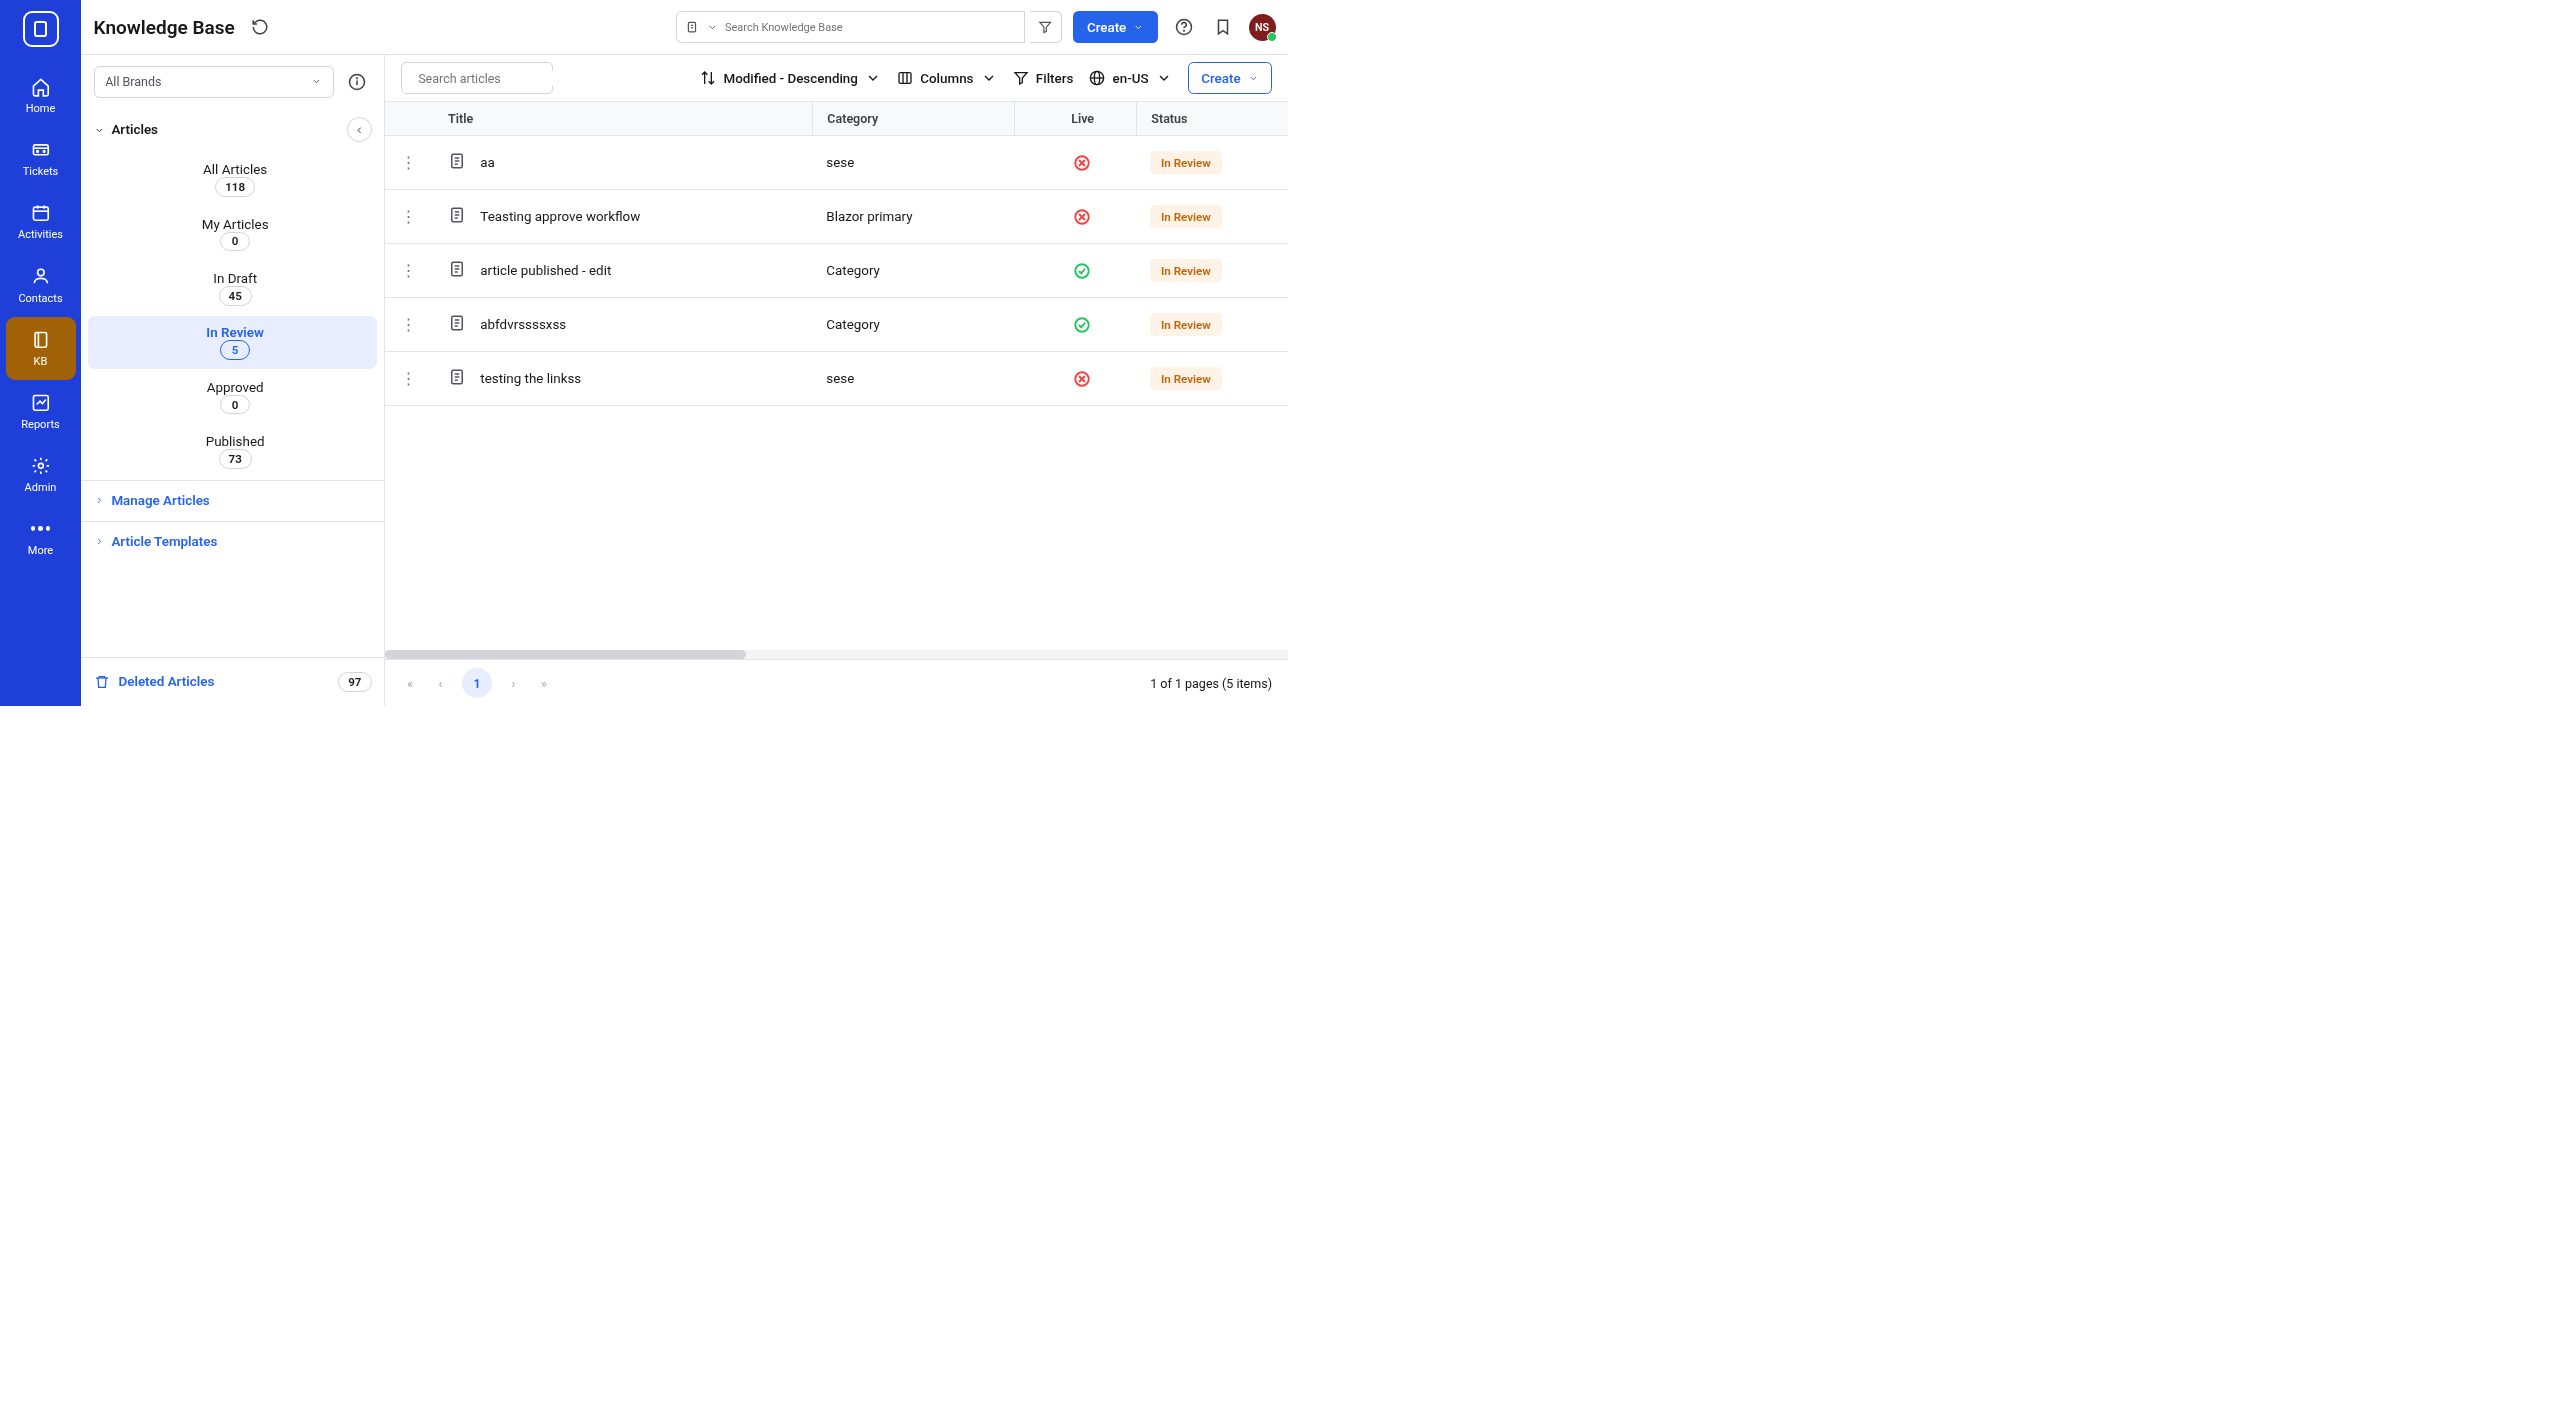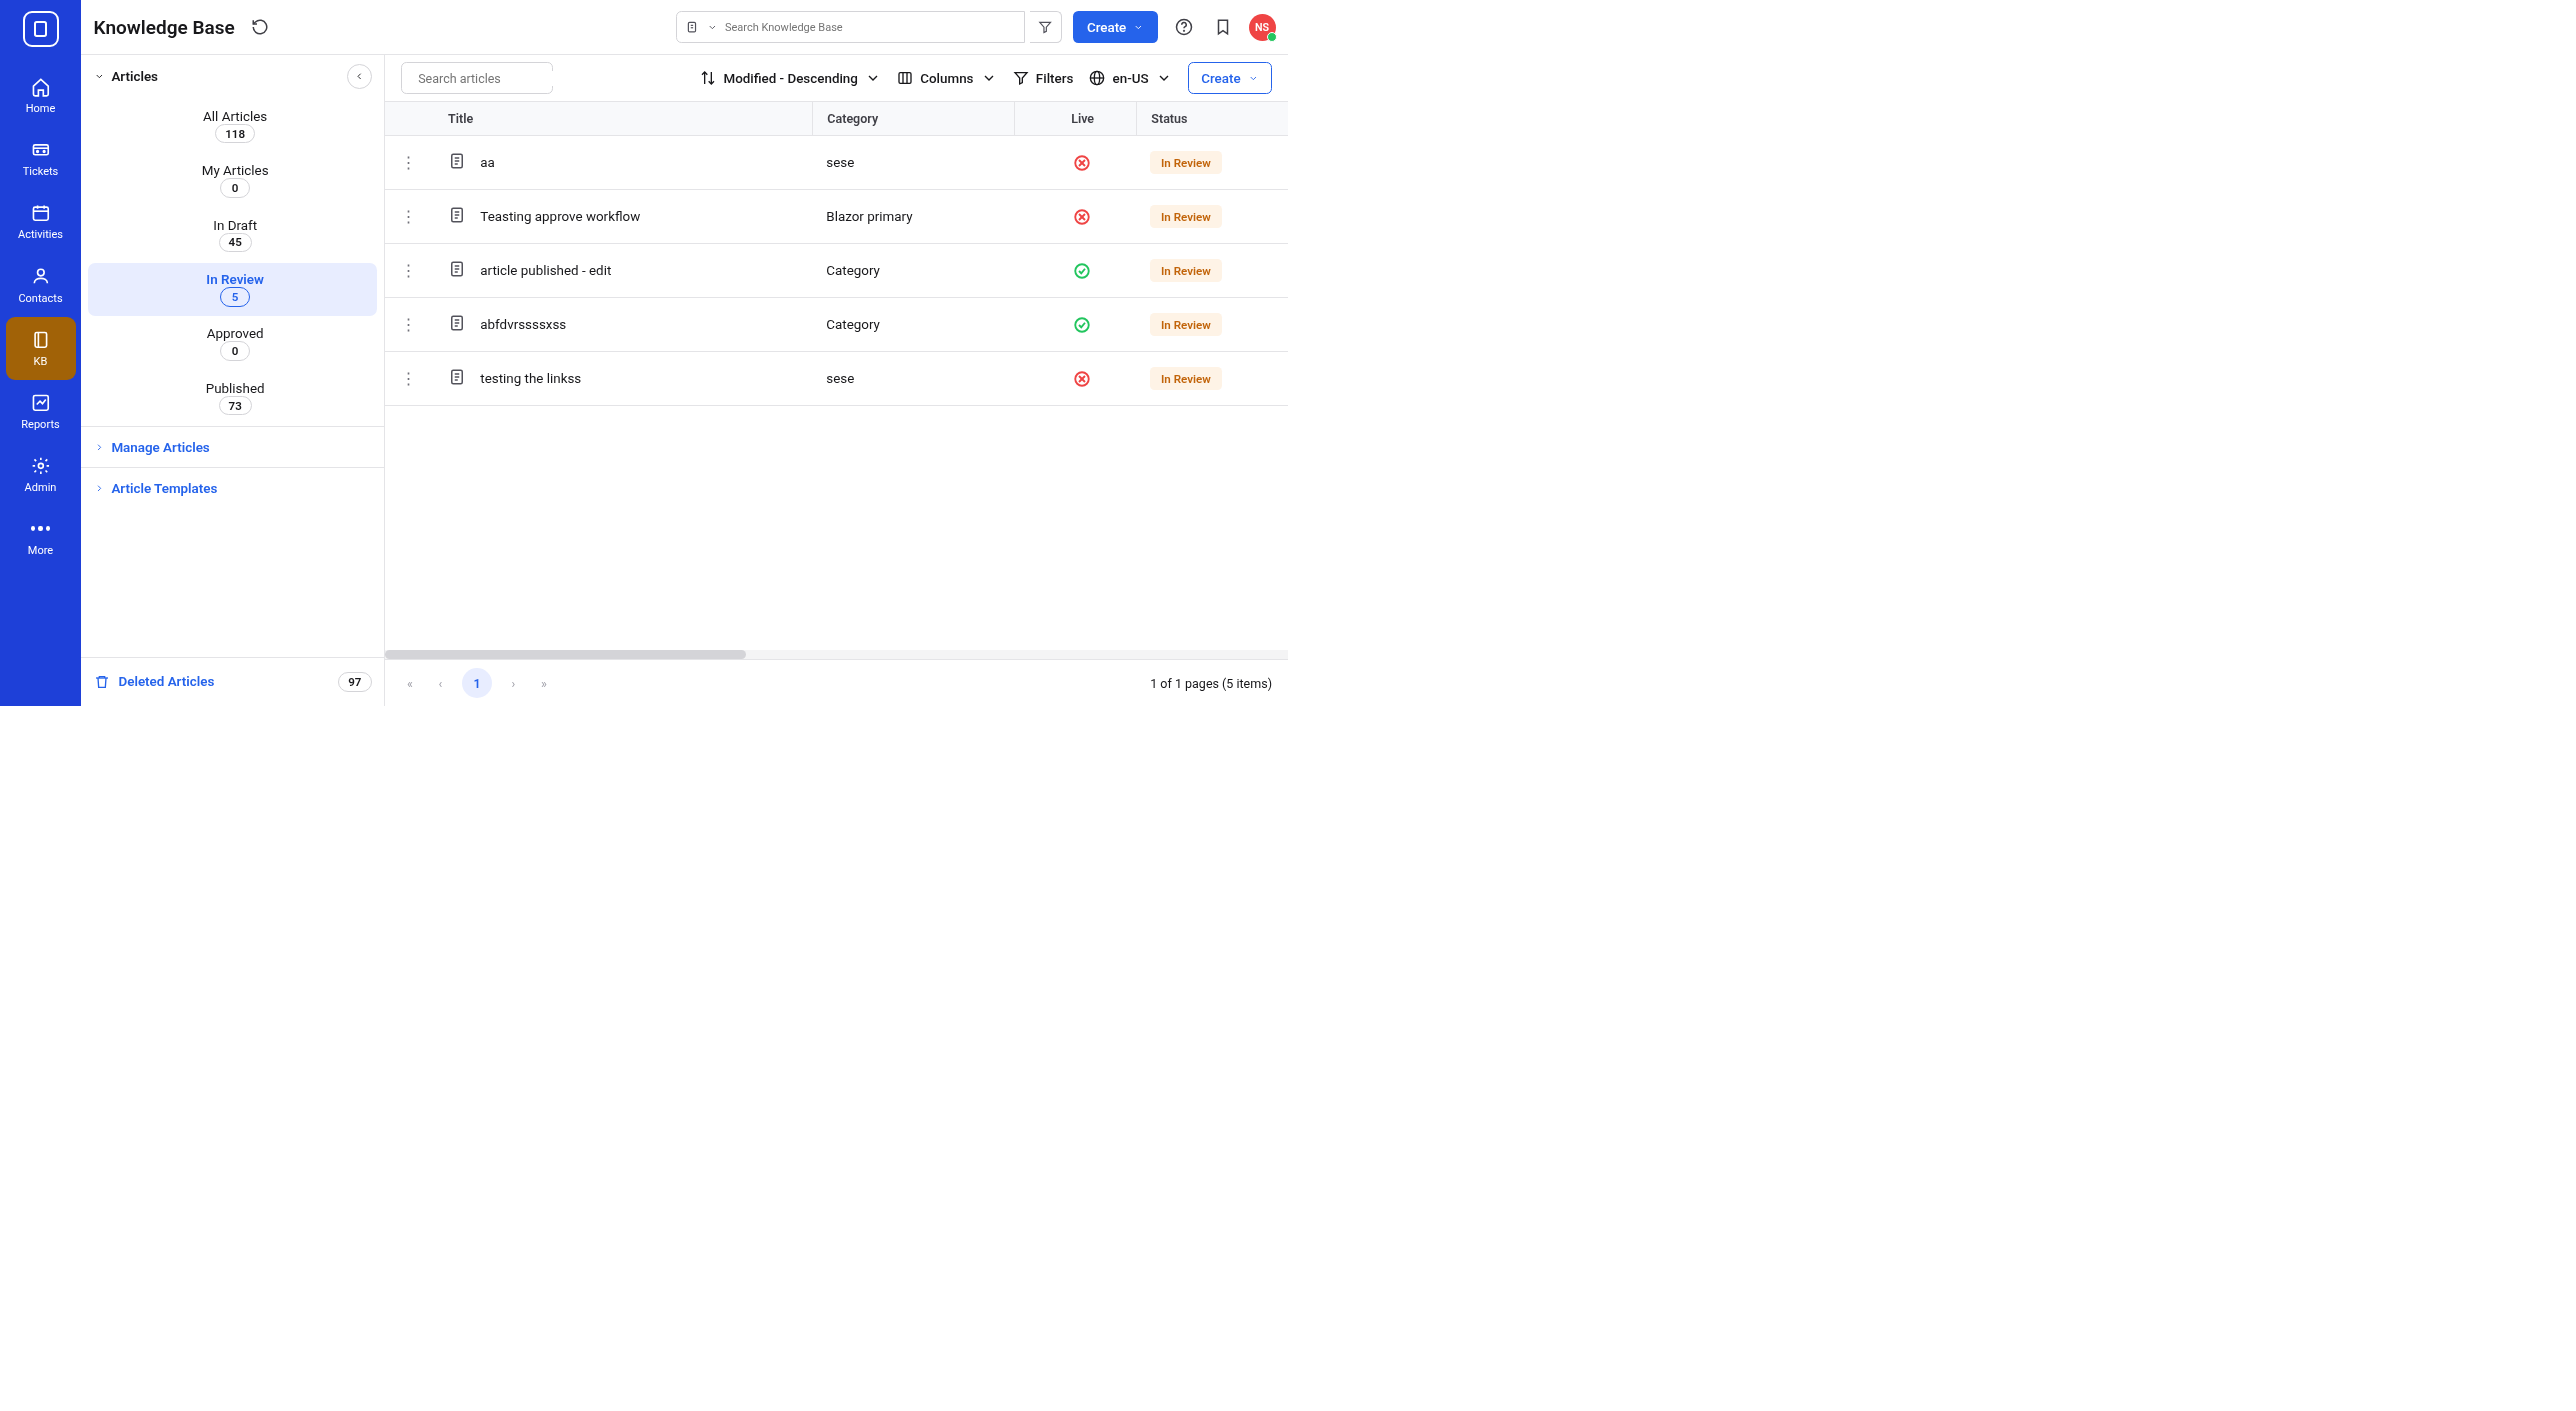--- a/index.html
+++ b/index.html
@@ -17,21 +17,21 @@
 .topbar { height:55px; border-bottom:0.9px solid #e4e4e7; display:flex; align-items:center; padding:0 12.5px; gap:10.7px; }
 .page-title { font-size:19px; font-weight:600; }
 .icon-btn { width:29px; height:29px; display:flex; align-items:center; justify-content:center; cursor:pointer; border-radius:5.4px; }
 .icon-btn svg { stroke:#3f3f46; fill:none; stroke-width:2; width:18px; height:18px; }
 .spacer { flex:1; }
 .search-box { display:flex; align-items:center; border:0.9px solid #d4d4d8; border-radius:5.4px; height:32px; width:349px; padding:0 9px; gap:7.2px; }
 .search-box input { border:none; outline:none; flex:1; font-size:11px; color:#52525b; }
 .filter-toggler { width:32px; height:32px; border:0.9px solid #d4d4d8; border-left:none; border-radius:0 5.4px 5.4px 0; margin-left:-5.4px; display:flex; align-items:center; justify-content:center; cursor:pointer; }
 .search-box { border-radius:5.4px 0 0 5.4px; }
 .btn-primary { background:#2563eb; color:#fff; border:none; height:32px; padding:0 14.3px; border-radius:5.4px; font-size:13.4px; font-weight:500; display:flex; align-items:center; gap:7.2px; cursor:pointer; }
-.avatar { width:27px; height:27px; border-radius:50%; background:#ef4444; color:#fff; display:flex; align-items:center; justify-content:center; font-size:10.7px; font-weight:600; position:relative; }
+.avatar { width:27px; height:27px; border-radius:50%; background:#7f1d1d; color:#fff; display:flex; align-items:center; justify-content:center; font-size:10.7px; font-weight:600; position:relative; }
 .avatar-badge { position:absolute; bottom:-1.8px; right:-1.8px; width:10.7px; height:10.7px; background:#22c55e; border:1.8px solid #fff; border-radius:50%; }
 .content { flex:1; display:flex; min-height:0; }
 .left-panel { width:304px; border-right:0.9px solid #e4e4e7; display:flex; flex-direction:column; }
 .panel-top { padding:10.7px 12.5px; display:flex; align-items:center; gap:9px; }
 .select-box { flex:1; height:32px; border:0.9px solid #d4d4d8; border-radius:5.4px; display:flex; align-items:center; padding:0 10.7px; justify-content:space-between; cursor:pointer; color:#52525b; font-size:12.5px; }
 .tree { flex:1; overflow:auto; }
 .tree-header { display:flex; align-items:center; justify-content:space-between; padding:9px 12.5px; font-weight:600; font-size:13.4px; }
 .tree-header-left { display:flex; align-items:center; gap:7.2px; }
 .collapse-btn { width:25px; height:25px; border:0.9px solid #d4d4d8; border-radius:50%; display:flex; align-items:center; justify-content:center; cursor:pointer; }
 .tree-item { display:flex; align-items:center; justify-content:space-between; padding:9px 19.7px 9px 25px; font-size:13.4px; cursor:pointer; border-radius:7.2px; margin:1.8px 7.2px;flex-direction:column; }
@@ -207,20 +207,35 @@
     </div>
     <div class="avatar">
       <span>NS</span>
       <span class="avatar-badge"></span>
     </div>
   </div>
 
   <div class="content">
 
     <div class="left-panel">
+      <div class="panel-top">
+        <div class="select-box">
+          <span>All Brands</span>
+          <svg class="chev" viewBox="0 0 24 24" style="stroke:#52525b;fill:none;stroke-width:2">
+              <polyline points="6 9 12 15 18 9"></polyline>
+            </svg>
+        </div>
+        <div class="icon-btn">
+          <svg viewBox="0 0 24 24">
+              <circle cx="12" cy="12" r="10"></circle>
+              <line x1="12" y1="10" x2="12" y2="16"></line>
+              <circle cx="12" cy="7" r="0.5" fill="#3f3f46"></circle>
+            </svg>
+        </div>
+      </div>
       <div class="tree">
         <div class="tree-header">
           <div class="tree-header-left">
             <svg class="chev" viewBox="0 0 24 24" style="stroke:#18181b;fill:none;stroke-width:2">
                 <polyline points="6 9 12 15 18 9"></polyline>
               </svg>
             <span>Articles</span>
           </div>
           <div class="collapse-btn">
             <svg class="chev" viewBox="0 0 24 24" style="stroke:#18181b;fill:none;stroke-width:2">

